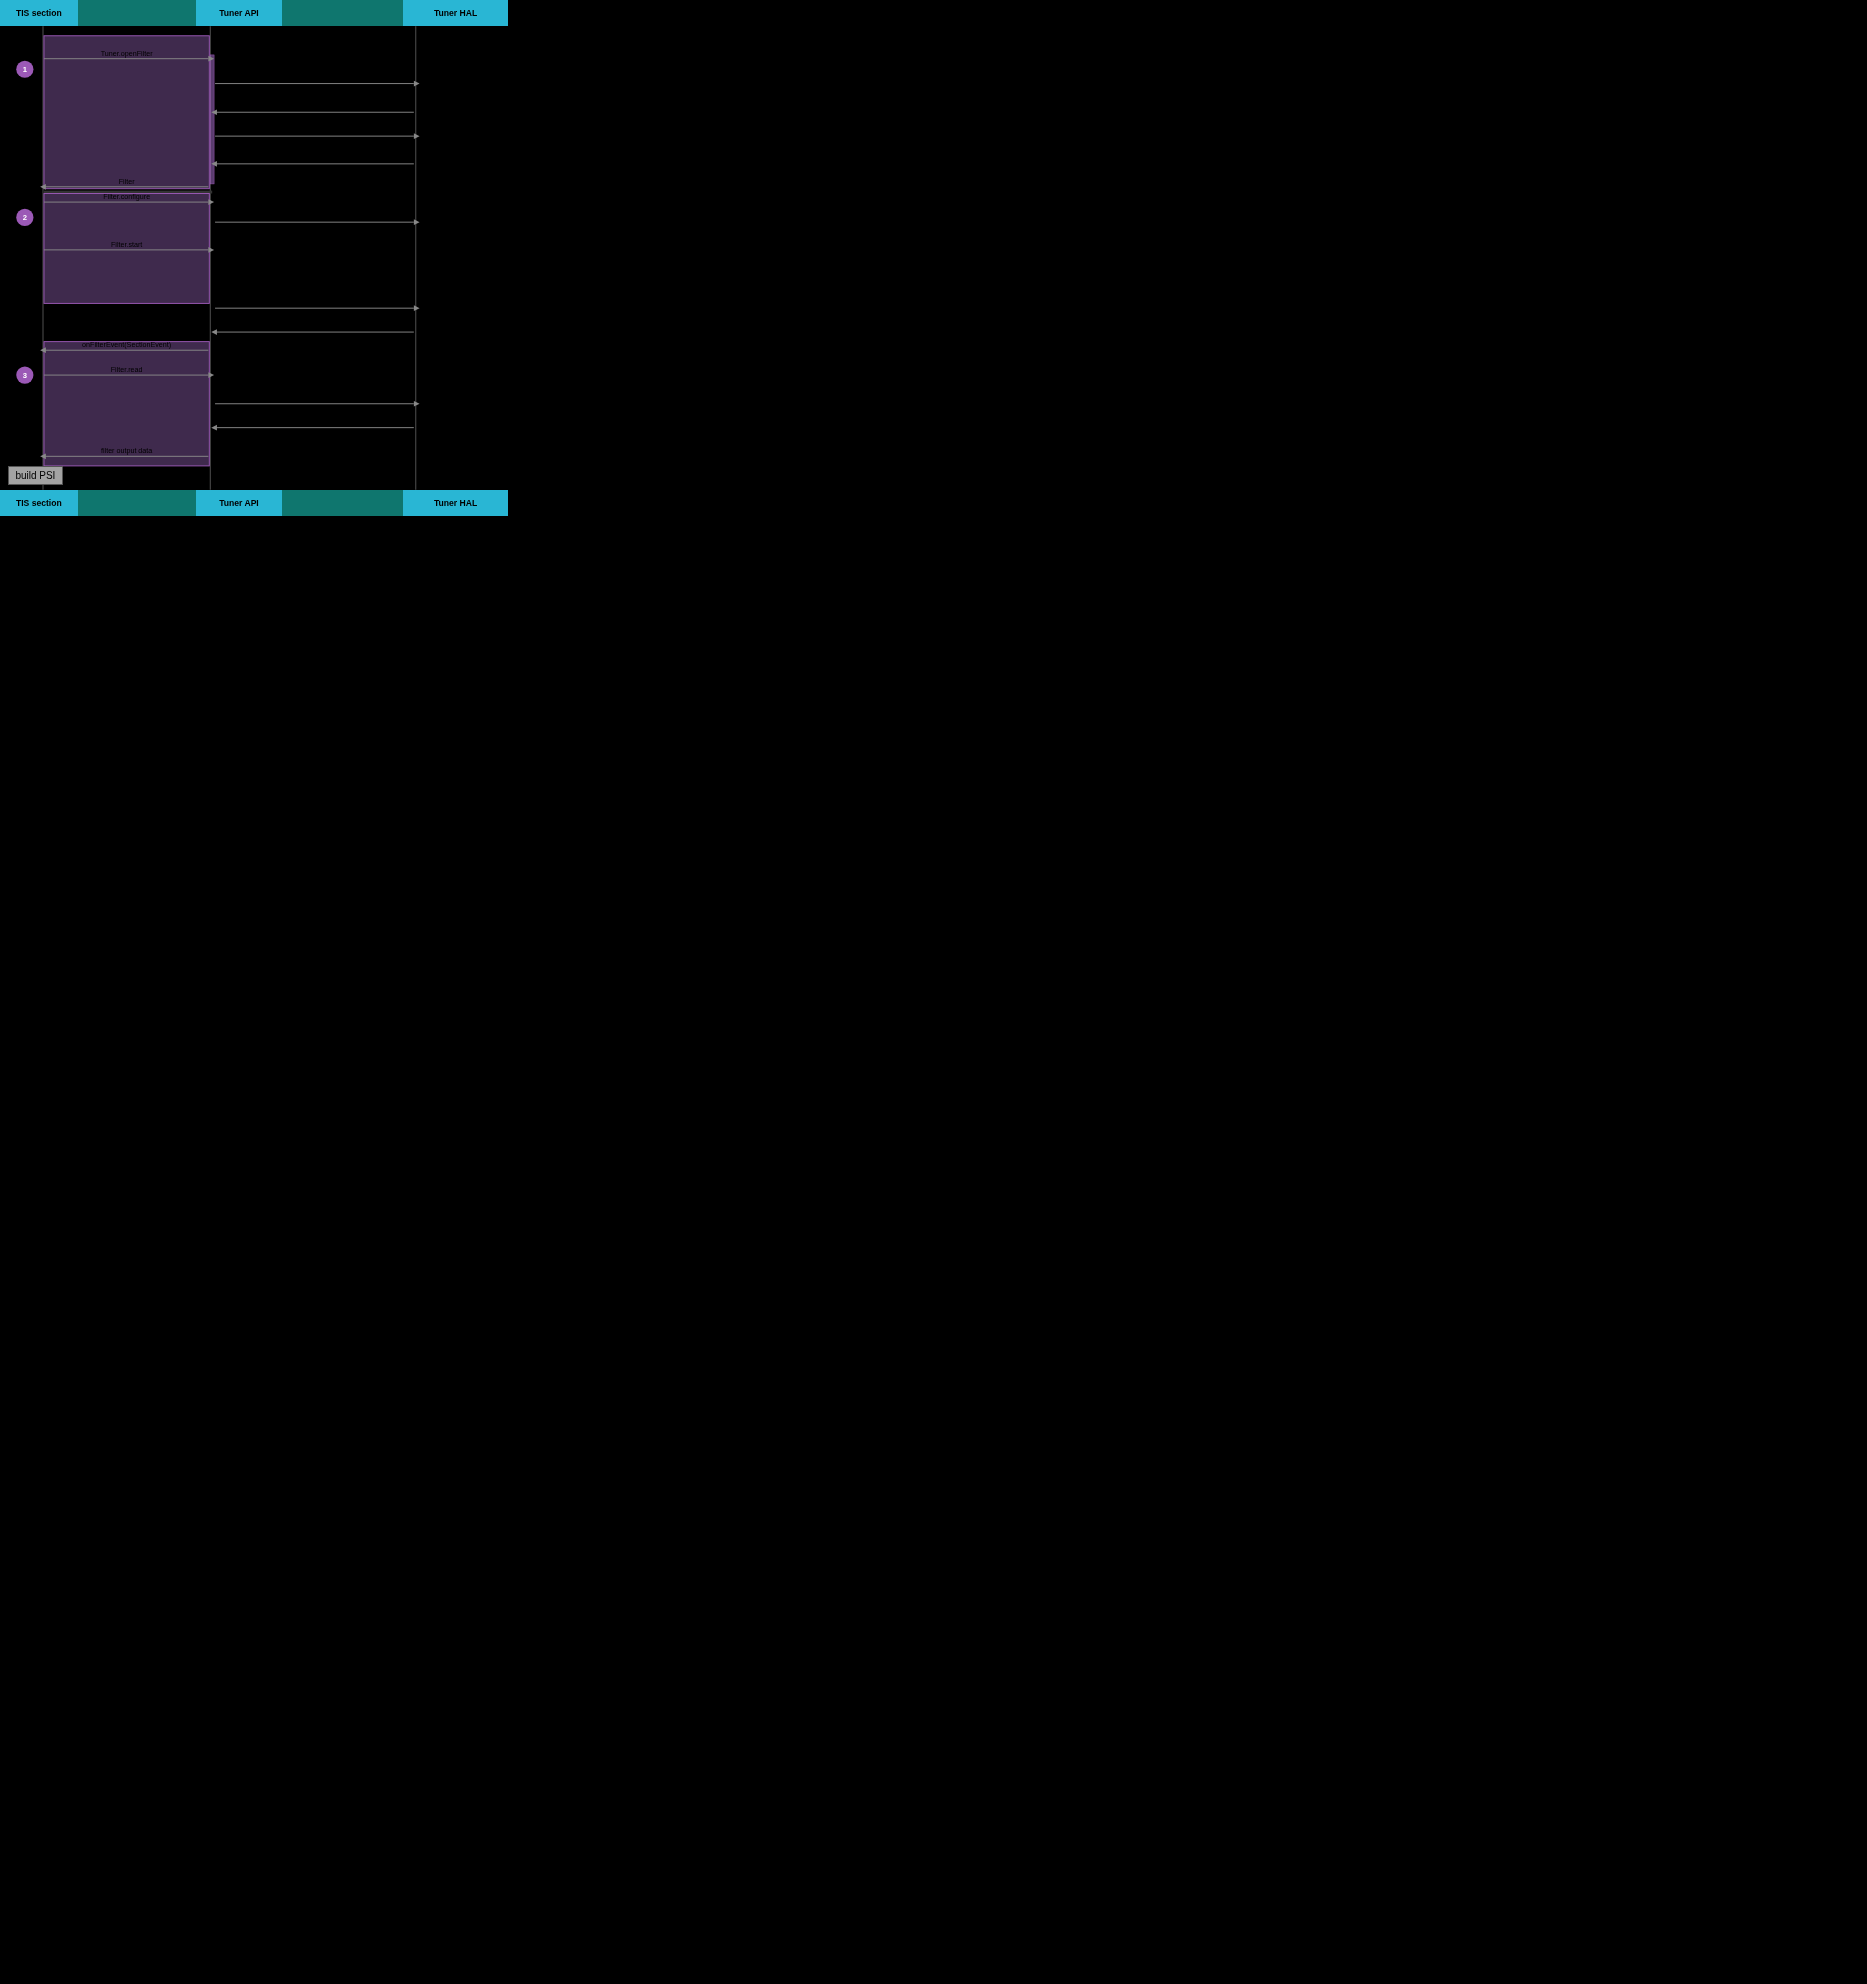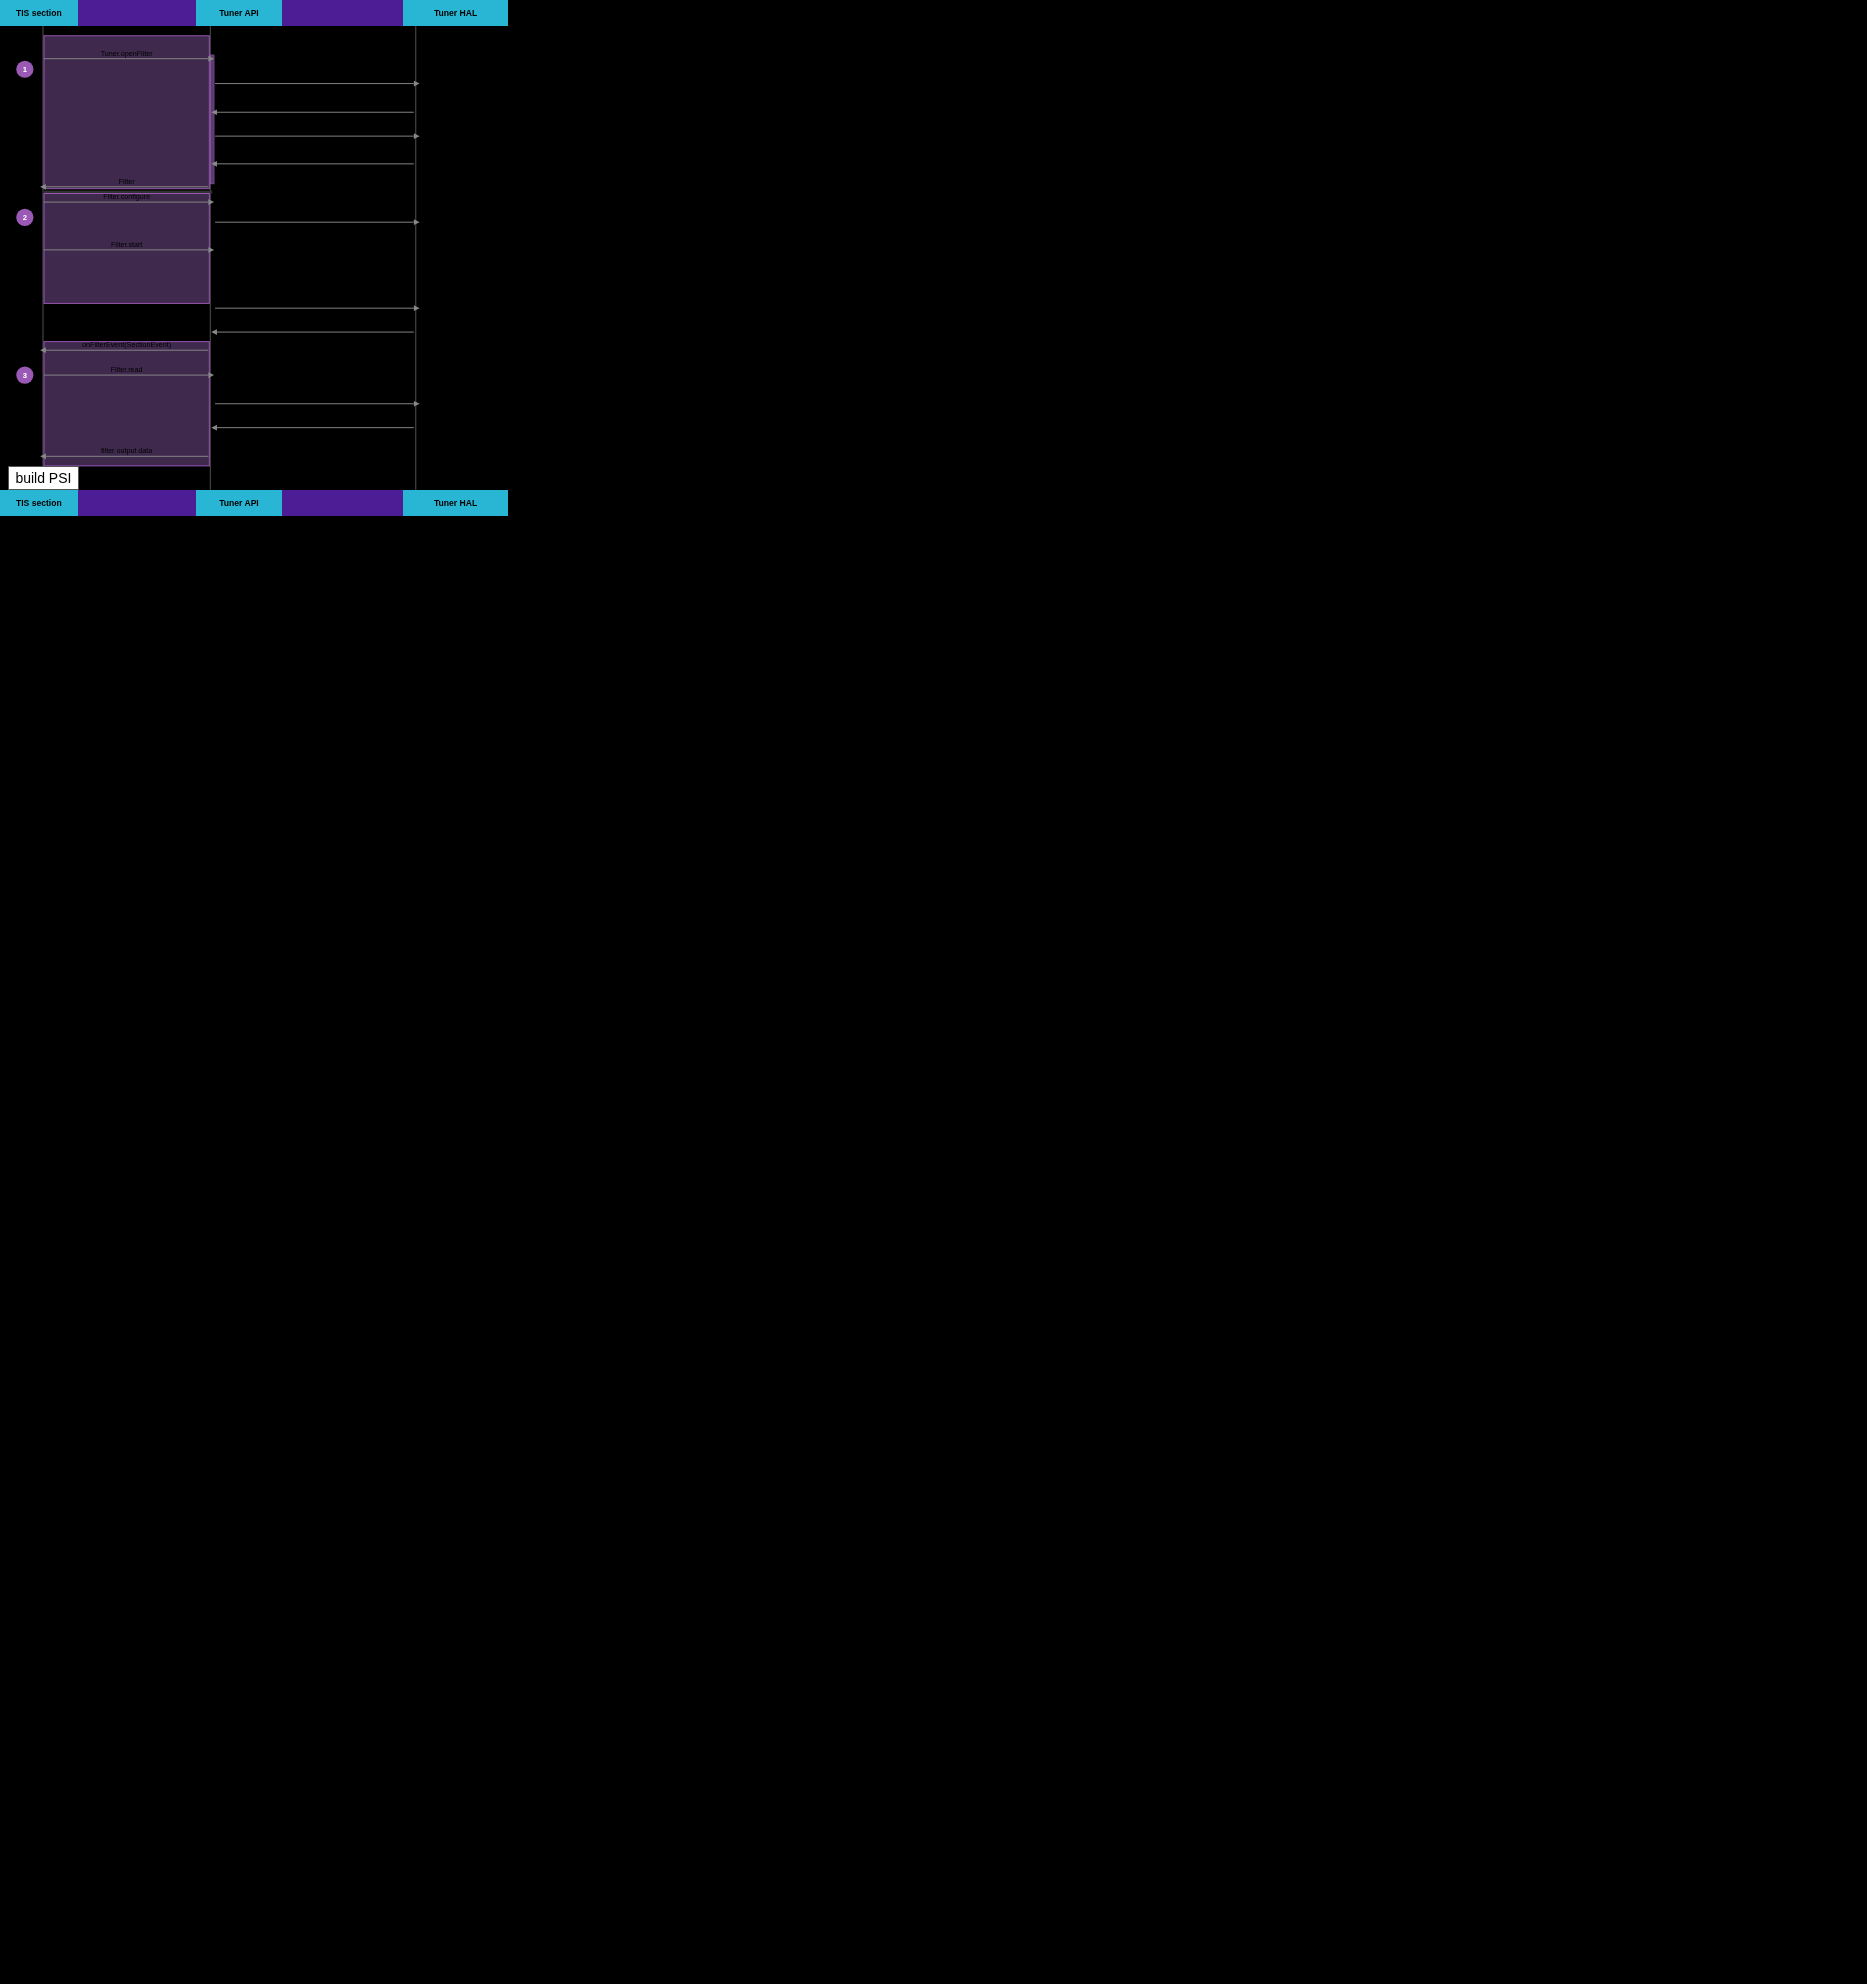--- a/index.html
+++ b/index.html
@@ -14,21 +14,21 @@
       position: relative;
       width: 508px;
       background: #000;
     }
 
     
     .header-bar, .footer-bar {
       display: flex;
       width: 100%;
       height: 26px;
-      background: #4c1d95;
+      background: #0f766e;
     }
 
     .header-col, .footer-col {
       display: flex;
       align-items: center;
       justify-content: center;
       height: 26px;
       background: #29b6d4;
       color: #000;
       font-weight: bold;
@@ -42,24 +42,24 @@
     
     .seq-area {
       position: relative;
       width: 508px;
       background: #000;
     }
 
     
     .build-psi-box {
       position: absolute;
-      background: #ffffff;
+      background: #a3a3a3;
       border: 1px solid #555;
       padding: 2.9px 6.7px;
-      font-size: 14px;
+      font-size: 10px;
       color: #000;
     }
 
     
     svg.arrows-svg {
       position: absolute;
       top: 0;
       left: 0;
       width: 508px;
       pointer-events: none;

